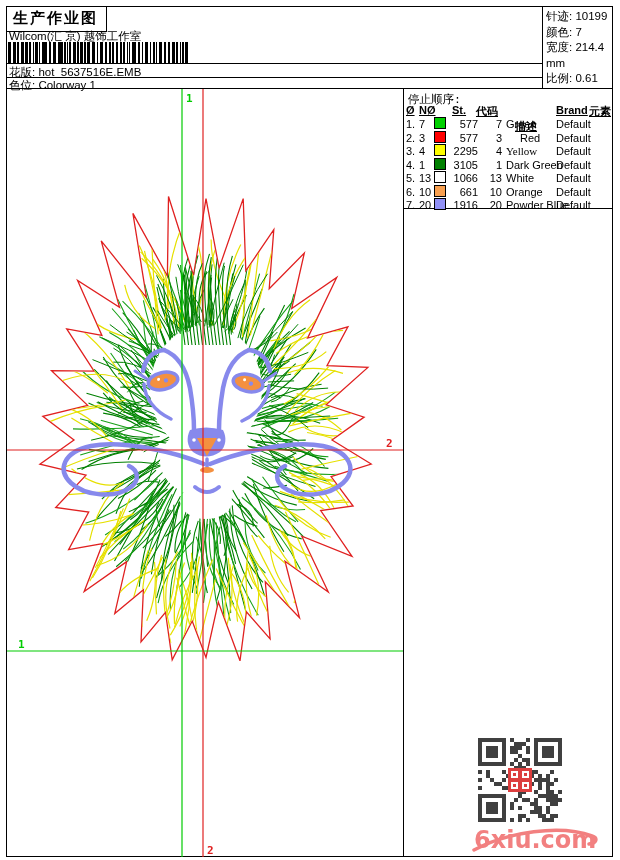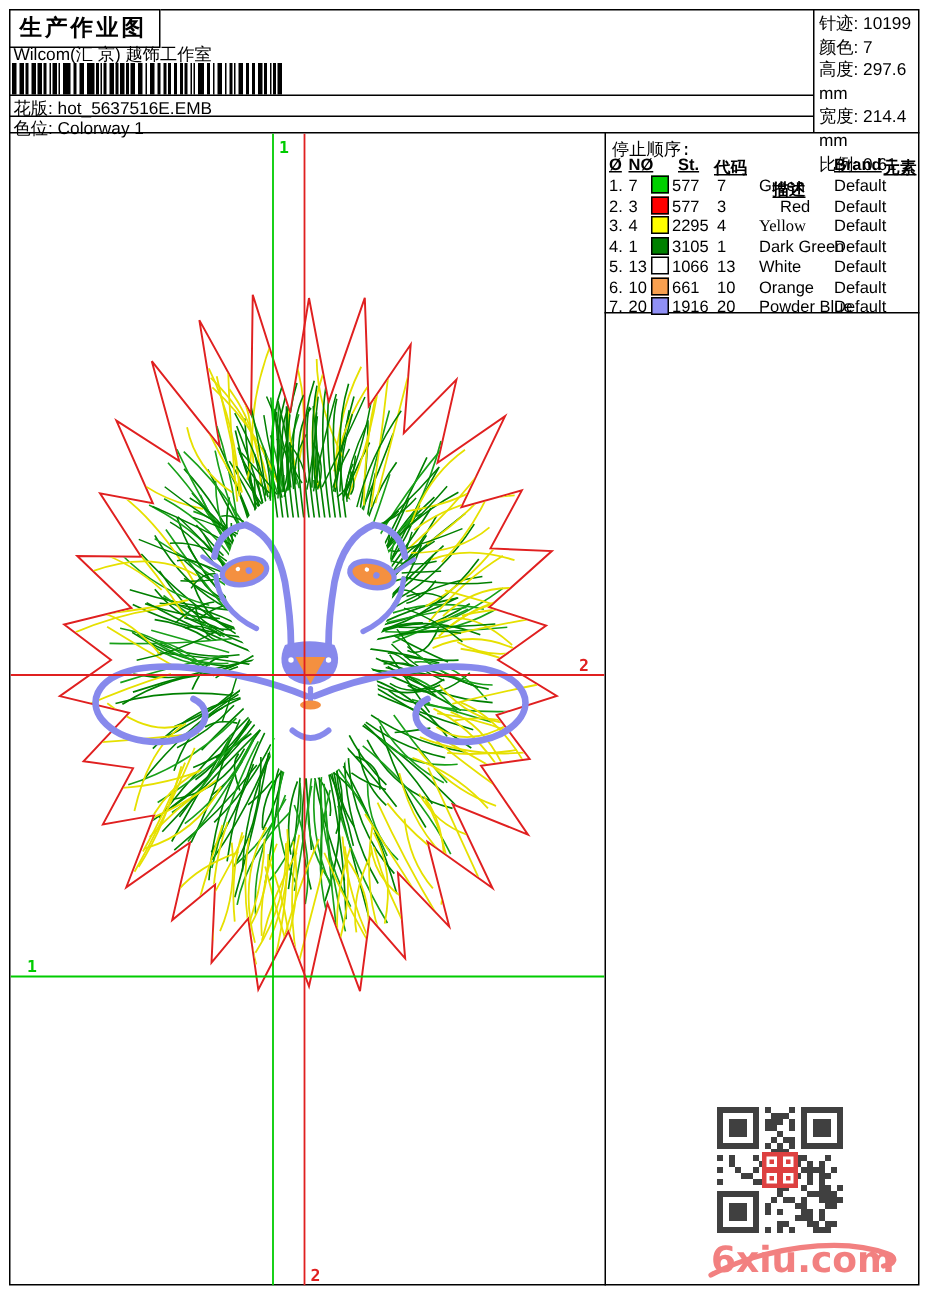--- a/index.html
+++ b/index.html
@@ -14,21 +14,21 @@
   .barcode i{display:inline-block;height:21px;background:#000;}
   .hline{border-top:1px solid #000;height:0;}
   .vline{border-left:1px solid #000;width:0;}
   .meta-row{left:9px;font-size:11.5px;}
   .info-col{left:546px;top:9px;font-size:11.5px;line-height:15.6px;}
   .panel-title{left:408px;top:92px;font-size:11.5px;font-family:Liberation Mono, monospace;}
   .seq-head span{position:absolute;font-size:11px;font-weight:bold;
                  text-decoration:underline;white-space:nowrap;}
   .seq-row span{position:absolute;font-size:11px;white-space:nowrap;line-height:12px;}
   .seq-row .sw{width:10px;height:10px;border:1px solid #000;}
-  .num{}
+  .num{text-align:right;}
   .wm{left:468px;top:822px;width:138px;height:36px;}
   .wm-text{position:absolute;left:6px;top:4px;font-size:24px;font-weight:bold;
            letter-spacing:0px;font-family:"DejaVu Sans",sans-serif;}
   svg{display:block;}
 </style>
 </head>
 <body>
 
 <div class="page">
 
@@ -45,21 +45,20 @@
   <div class="abs hline" style="left:6px;top:77px;width:536px;"></div>
   <div class="abs meta-row" style="top:78px;">
     <span>色位:</span>
     <span>Colorway 1</span>
   </div>
 
   <div class="abs vline" style="left:542px;top:6px;height:82px;"></div>
   <div class="abs info-col" id="info-col">
       <div>针迹: 10199</div>
       <div>颜色: 7</div>
-      <div>高度: 297.6 mm</div>
       <div>宽度: 214.4 mm</div>
       <div>比例: 0.61</div>
     </div>
 
   <div class="abs hline" style="left:6px;top:88px;width:607px;"></div>
   <div class="abs vline" style="left:403px;top:88px;height:769px;"></div>
   <div class="abs hline" style="left:403px;top:208px;width:210px;"></div>
 
   <div class="abs panel-title">停止顺序:</div>
   <div class="abs" id="seq-table" style="left:404px;top:89px;width:209px;height:119px;">

